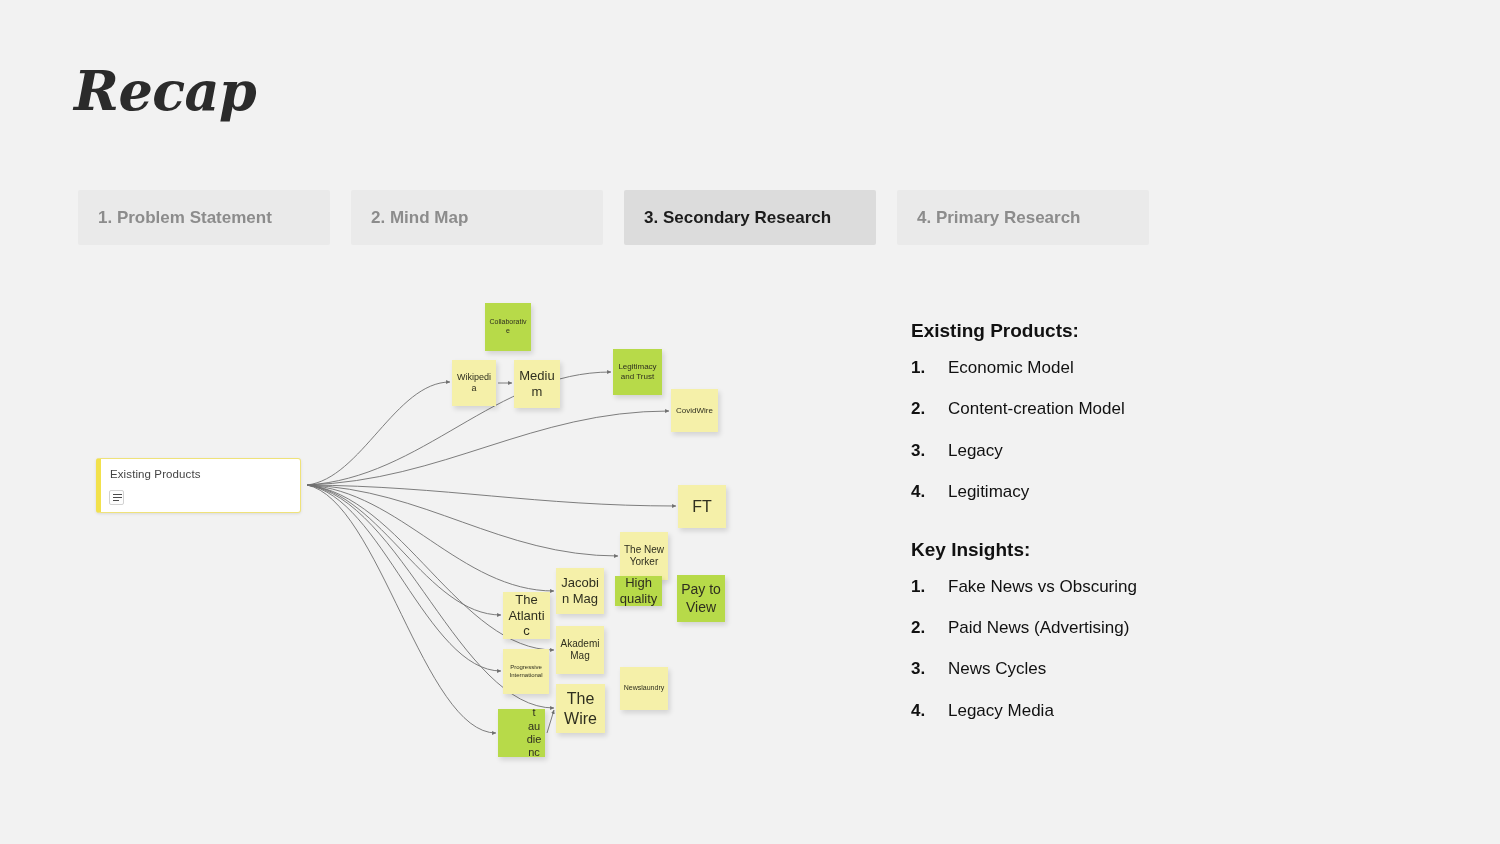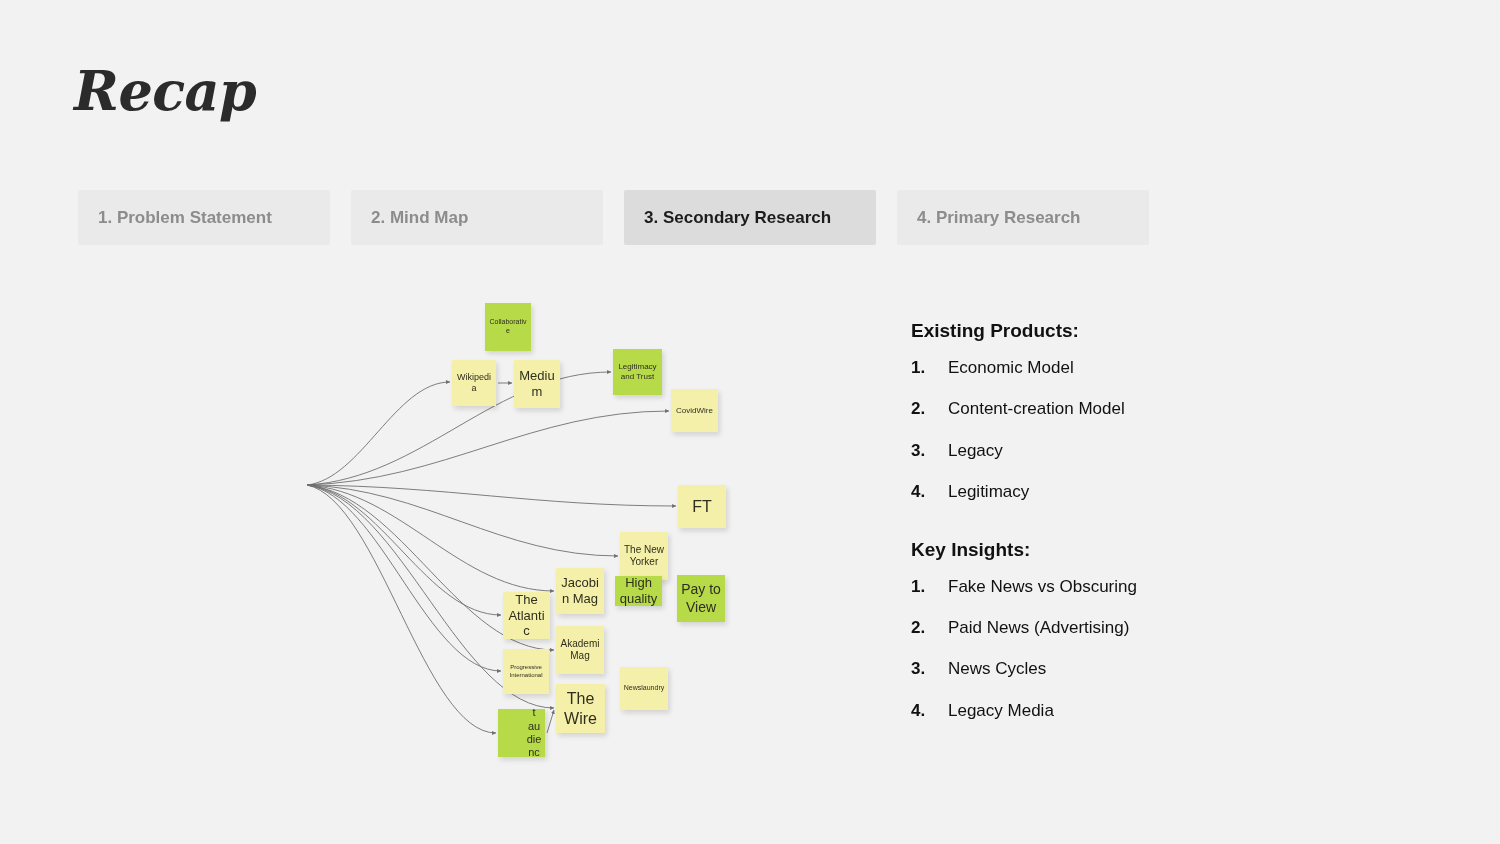--- a/index.html
+++ b/index.html
@@ -207,20 +207,28 @@
       <path d="M307,485 C400.86,491.36 460.14,591 554,591" fill="none" stroke="#6f6f6f" stroke-width="0.9" marker-end="url(#ah)"></path>
       <path d="M307,485 C380.72,492.8 427.28,615 501,615" fill="none" stroke="#6f6f6f" stroke-width="0.9" marker-end="url(#ah)"></path>
       <path d="M307,485 C400.86,494.9 460.14,650 554,650" fill="none" stroke="#6f6f6f" stroke-width="0.9" marker-end="url(#ah)"></path>
       <path d="M307,485 C380.72,496.16 427.28,671 501,671" fill="none" stroke="#6f6f6f" stroke-width="0.9" marker-end="url(#ah)"></path>
       <path d="M307,485 C400.86,498.38 460.14,708 554,708" fill="none" stroke="#6f6f6f" stroke-width="0.9" marker-end="url(#ah)"></path>
       <path d="M307,485 C378.82,499.88 424.18,733 496,733" fill="none" stroke="#6f6f6f" stroke-width="0.9" marker-end="url(#ah)"></path>
       <path d="M498,383 L512,383" fill="none" stroke="#6f6f6f" stroke-width="0.9" marker-end="url(#ah)"></path>
       <path d="M547,733 L554,710" fill="none" stroke="#6f6f6f" stroke-width="0.9" marker-end="url(#ah)"></path>
     </svg>
 
+  <div id="root-node">
+    <div class="root-label">Existing Products</div>
+    <div class="root-icon">
+      <i></i>
+        <i></i>
+        <i></i>
+    </div>
+  </div>
 <div class="note green" style="left: 485px; top: 303px; width: 46px; height: 48px; font-size: 7px;">
       <span>Collaborative</span>
     </div>
     <div class="note yellow" style="left: 452px; top: 360px; width: 44px; height: 46px; font-size: 9px;">
       <span>Wikipedia</span>
     </div>
     <div class="note yellow" style="left: 514px; top: 360px; width: 46px; height: 48px; font-size: 13px;">
       <span>Medium</span>
     </div>
     <div class="note green" style="left: 613px; top: 349px; width: 49px; height: 46px; font-size: 8px;">

